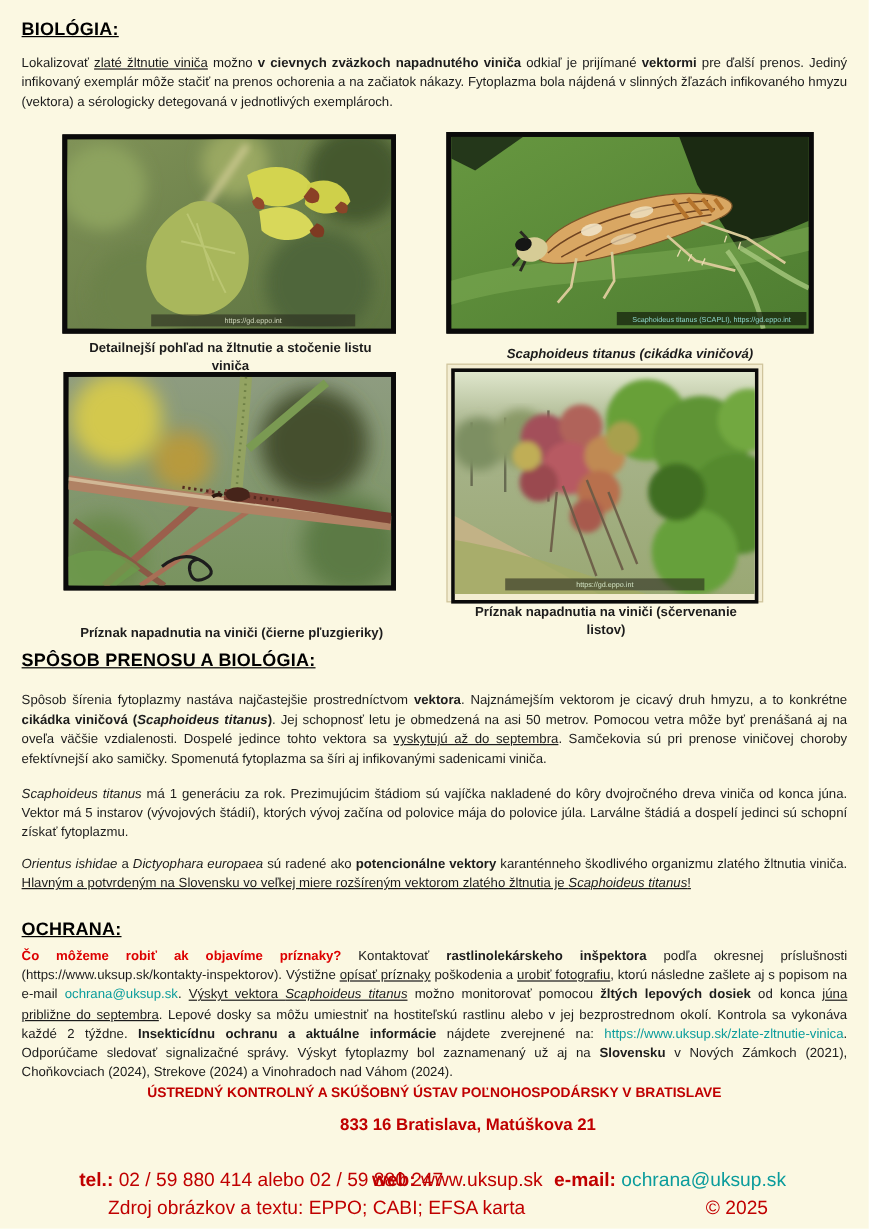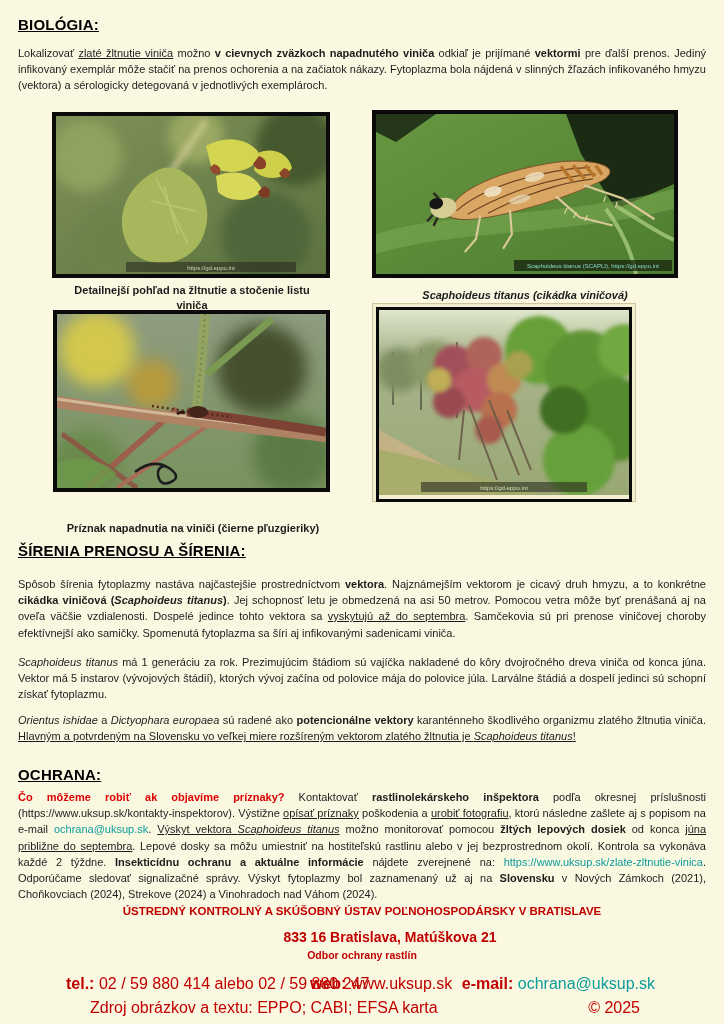--- a/index.html
+++ b/index.html
@@ -224,38 +224,39 @@
         <path d="M85,100 L80,150"></path>
       </g>
       <rect x="42" y="172" width="166" height="10" fill="#2a2c1e" opacity=".6"></rect>
       <text x="125" y="179.5" font-size="6" fill="#cfe0c0" text-anchor="middle">https://gd.eppo.int</text>
     </svg>
     </div>
   </div>
 
   <div class="abs caption" style="left:28px;top:521px;width:330px;">Príznak napadnutia na viniči (čierne pľuzgieriky)</div>
 
-
-  <div class="abs heading" style="left:18px;top:542px;">ŠÍRENIA PRENOSU A ŠÍRENIA:</div>
+  <div class="abs caption" style="left:374px;top:503px;width:262px;">Príznak napadnutia na viniči (sčervenanie
+listov)</div>
+
+  <div class="abs heading" style="left:18px;top:542px;">SPÔSOB PRENOSU A BIOLÓGIA:</div>
 
   <div class="abs body-text" style="left:18px;top:576px;width:688px;"><span>Spôsob šírenia fytoplazmy nastáva najčastejšie prostredníctvom </span><span class="b">vektora</span><span>. Najznámejším vektorom je cicavý druh hmyzu, a to konkrétne </span><span class="b">cikádka viničová (</span><span class="b i">Scaphoideus titanus</span><span class="b">)</span><span>. Jej schopnosť letu je obmedzená na asi 50 metrov. Pomocou vetra môže byť prenášaná aj na oveľa väčšie vzdialenosti. Dospelé jedince tohto vektora sa </span><span class="u">vyskytujú až do septembra</span><span>. Samčekovia sú pri prenose viničovej choroby efektívnejší ako samičky. Spomenutá fytoplazma sa šíri aj infikovanými sadenicami viniča.</span></div>
 
   <div class="abs body-text" style="left:18px;top:654px;width:688px;"><span class="i">Scaphoideus titanus</span><span> má 1 generáciu za rok. Prezimujúcim štádiom sú vajíčka nakladené do kôry dvojročného dreva viniča od konca júna. Vektor má 5 instarov (vývojových štádií), ktorých vývoj začína od polovice mája do polovice júla. Larválne štádiá a dospelí jedinci sú schopní získať fytoplazmu.</span></div>
 
   <div class="abs body-text" style="left:18px;top:712px;width:688px;"><span class="i">Orientus ishidae</span><span> a </span><span class="i">Dictyophara europaea</span><span> sú radené ako </span><span class="b">potencionálne vektory</span><span> karanténneho škodlivého organizmu zlatého žltnutia viniča. </span><span class="u">Hlavným a potvrdeným na Slovensku vo veľkej miere rozšíreným vektorom zlatého žltnutia je </span><span class="i u">Scaphoideus titanus</span><span class="u">!</span></div>
 
   <div class="abs heading" style="left:18px;top:766px;">OCHRANA:</div>
 
   <div class="abs body-text" style="left:18px;top:789px;width:688px;"><span class="b red">Čo môžeme robiť ak objavíme príznaky?</span><span> Kontaktovať </span><span class="b">rastlinolekárskeho inšpektora</span><span> podľa okresnej príslušnosti (https://www.uksup.sk/kontakty-inspektorov). Výstižne </span><span class="u">opísať príznaky</span><span> poškodenia a </span><span class="u">urobiť fotografiu</span><span>, ktorú následne zašlete aj s popisom na e-mail </span><a class="lnk">ochrana@uksup.sk</a><span>. </span><span class="u">Výskyt vektora </span><span class="i u">Scaphoideus titanus</span><span> možno monitorovať pomocou </span><span class="b">žltých lepových dosiek</span><span> od konca </span><span class="u">júna približne do septembra</span><span>. Lepové dosky sa môžu umiestniť na hostiteľskú rastlinu alebo v jej bezprostrednom okolí. Kontrola sa vykonáva každé 2 týždne. </span><span class="b">Insekticídnu ochranu a aktuálne informácie</span><span> nájdete zverejnené na: </span><a class="lnk">https://www.uksup.sk/zlate-zltnutie-vinica</a><span>. Odporúčame sledovať signalizačné správy. Výskyt fytoplazmy bol zaznamenaný už aj na </span><span class="b">Slovensku</span><span> v Nových Zámkoch (2021), Choňkovciach (2024), Strekove (2024) a Vinohradoch nad Váhom (2024).</span></div>
 
   <div class="abs inst" style="left:0;top:905px;">ÚSTREDNÝ KONTROLNÝ A SKÚŠOBNÝ ÚSTAV POĽNOHOSPODÁRSKY V BRATISLAVE</div>
 
   <div class="abs addr" style="left:0;top:929px;">833 16 Bratislava, Matúškova 21</div>
 
-  <div class="abs dept" style="left:0;top:949px;">Odbor ochrany rastlín</div>
 
   <div class="abs foot" style="left:66px;top:975px;">
     <span class="b">tel.:</span><span> 02 / 59 880 414 alebo 02 / 59 880 247</span>
   </div>
 
   <div class="abs foot" style="left:310px;top:975px;">
     <span class="b">web:</span><span> www.uksup.sk</span>
   </div>
 
   <div class="abs foot" style="right:69px;top:975px;">

